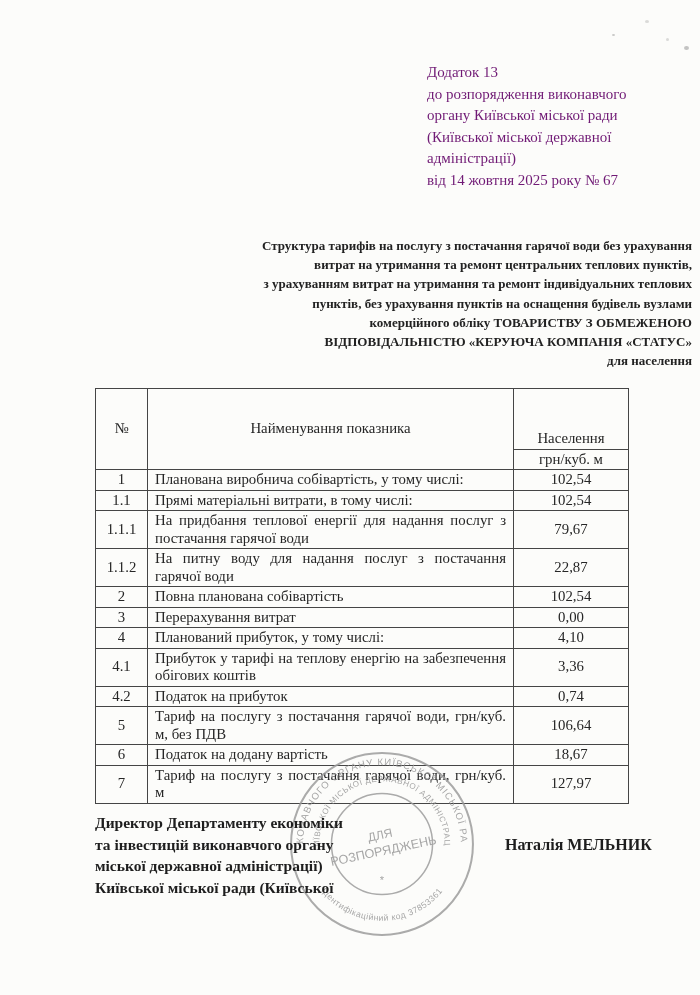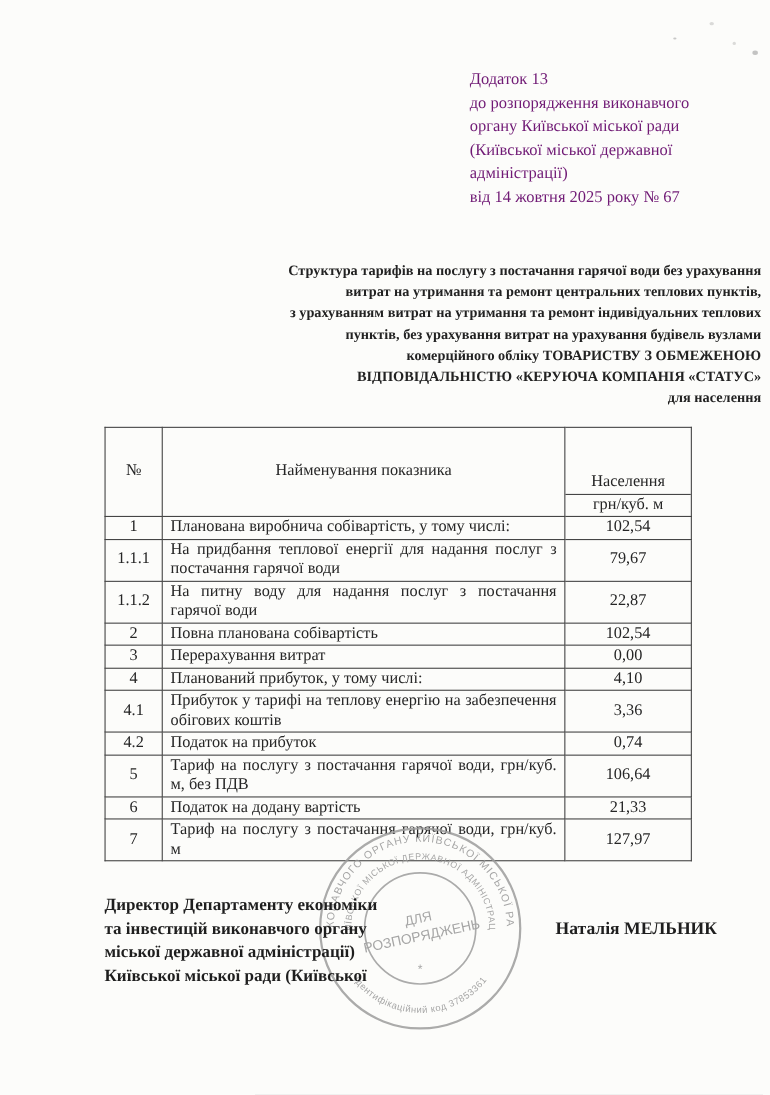--- a/index.html
+++ b/index.html
@@ -81,21 +81,21 @@
     <div>органу Київської міської ради</div>
     <div>(Київської міської державної</div>
     <div>адміністрації)</div>
     <div>від 14 жовтня 2025 року № 67</div>
   </div>
 
   <div class="doc-title">
     <div>Структура тарифів на послугу з постачання гарячої води без урахування</div>
     <div>витрат на утримання та ремонт центральних теплових пунктів,</div>
     <div>з урахуванням витрат на утримання та ремонт індивідуальних теплових</div>
-    <div>пунктів, без урахування витрат на урахування будівель вузлами</div>
+    <div>пунктів, без урахування пунктів на оснащення будівель вузлами</div>
     <div>комерційного обліку ТОВАРИСТВУ З ОБМЕЖЕНОЮ</div>
     <div>ВІДПОВІДАЛЬНІСТЮ «КЕРУЮЧА КОМПАНІЯ «СТАТУС»</div>
     <div>для населення</div>
   </div>
 
   <table class="tariff">
     <colgroup>
         <col class="c-no">
         <col class="c-name">
         <col class="c-val">
@@ -108,20 +108,25 @@
         <div class="vh-top">Населення</div>
         <div class="vh-bottom">грн/куб. м</div>
       </th>
     </tr>
     <tr>
       <td class="no-cell">1</td>
       <td class="name-cell">Планована виробнича собівартість, у тому числі:</td>
       <td class="val-cell">102,54</td>
     </tr>
     <tr>
+      <td class="no-cell">1.1</td>
+      <td class="name-cell">Прямі матеріальні витрати, в тому числі:</td>
+      <td class="val-cell">102,54</td>
+    </tr>
+    <tr>
       <td class="no-cell">1.1.1</td>
       <td class="name-cell">На придбання теплової енергії для надання послуг з постачання гарячої води</td>
       <td class="val-cell">79,67</td>
     </tr>
     <tr>
       <td class="no-cell">1.1.2</td>
       <td class="name-cell">На питну воду для надання послуг з постачання гарячої води</td>
       <td class="val-cell">22,87</td>
     </tr>
     <tr>
@@ -150,21 +155,21 @@
       <td class="val-cell">0,74</td>
     </tr>
     <tr>
       <td class="no-cell">5</td>
       <td class="name-cell">Тариф на послугу з постачання гарячої води, грн/куб. м, без ПДВ</td>
       <td class="val-cell">106,64</td>
     </tr>
     <tr>
       <td class="no-cell">6</td>
       <td class="name-cell">Податок на додану вартість</td>
-      <td class="val-cell">21,33</td>
+      <td class="val-cell">18,67</td>
     </tr>
     <tr>
       <td class="no-cell">7</td>
       <td class="name-cell">Тариф на послугу з постачання гарячої води, грн/куб. м</td>
       <td class="val-cell">127,97</td>
     </tr>
   </tbody>
     </table>
 
   <svg class="stamp" viewBox="0 0 190 190" xmlns="http://www.w3.org/2000/svg">

